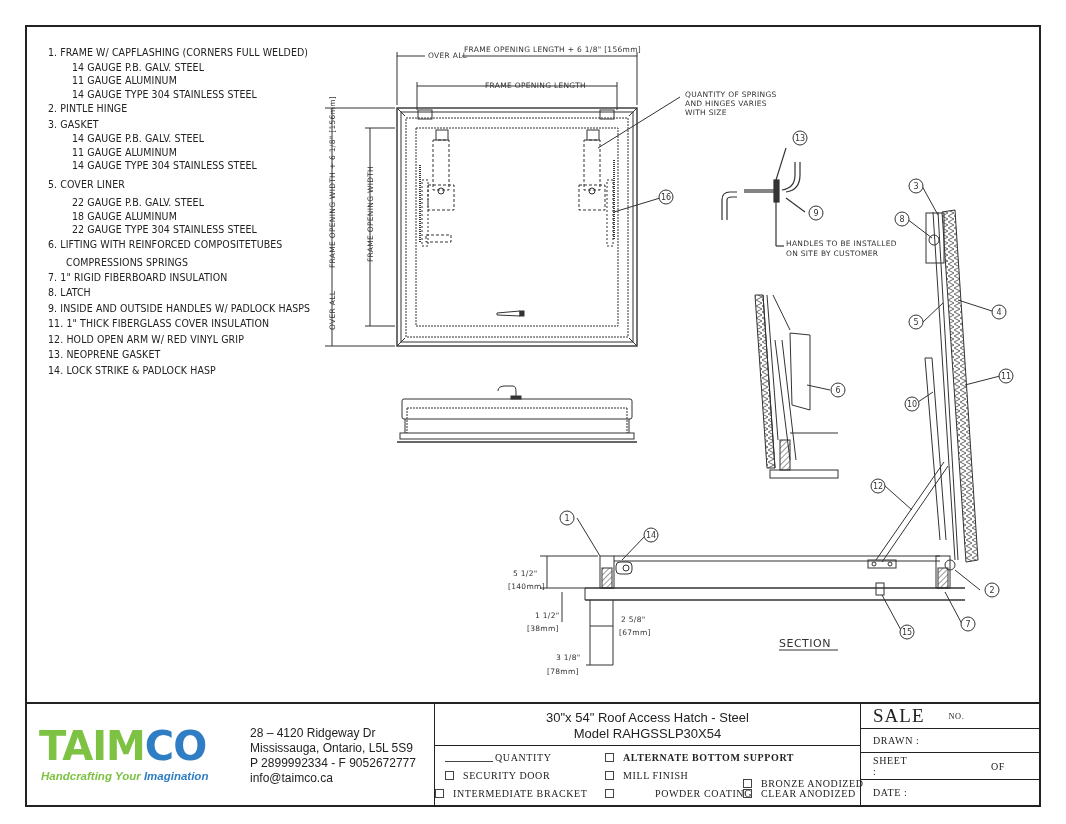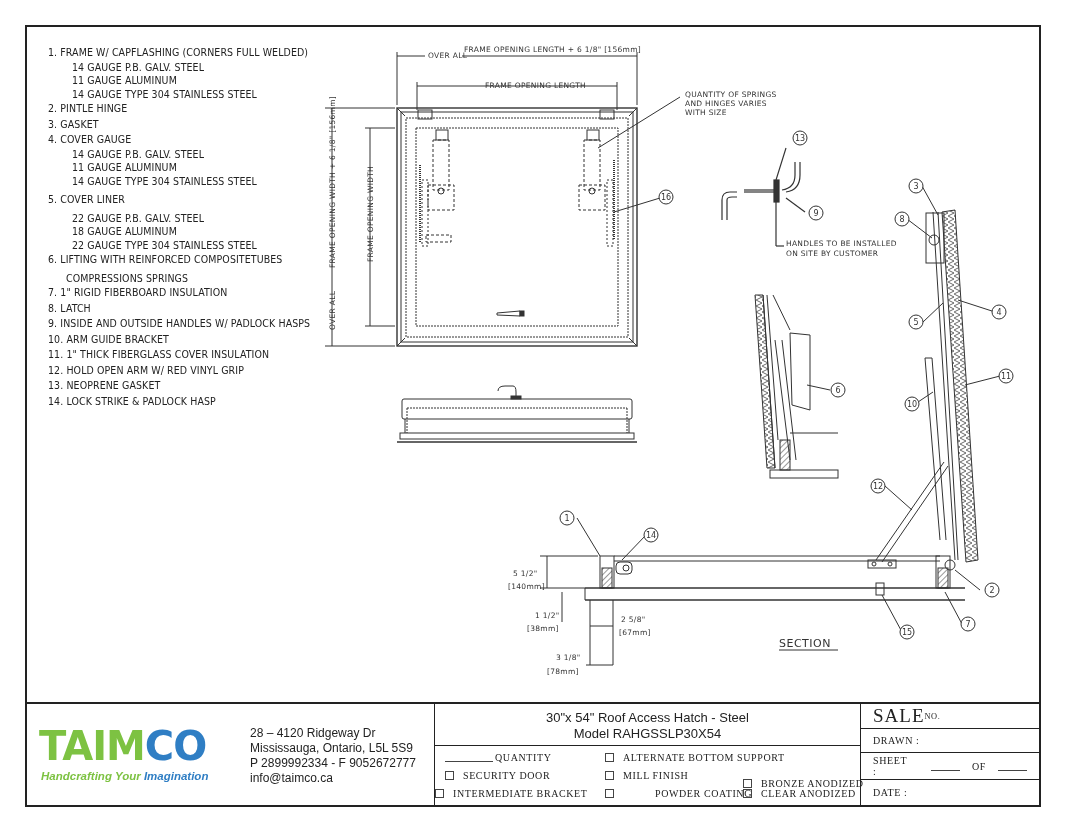--- a/index.html
+++ b/index.html
@@ -21,54 +21,52 @@
   .logo-tag .g{color:#7dc242;}
   .logo-tag .b{color:#2f7ec4;}
   .addr{position:absolute;left:225px;top:22px;font-family:"Liberation Sans",sans-serif;font-size:12px;line-height:15px;color:#222;}
   .tb-mid{position:absolute;left:410px;top:0;width:426px;height:103px;border-right:1px solid #222;box-sizing:border-box;}
   .tb-title{height:42px;border-bottom:1px solid #222;text-align:center;font-family:"Liberation Sans",sans-serif;font-size:13px;line-height:16px;padding-top:6px;box-sizing:border-box;}
   .opts{position:relative;font-family:"Liberation Serif",serif;font-size:10px;letter-spacing:0.6px;color:#222;}
   .opt{position:absolute;white-space:nowrap;display:flex;align-items:center;}
   .cb{display:inline-block;width:9px;height:9px;border:1px solid #444;margin-right:9px;box-sizing:border-box;}
   .qty-line{display:inline-block;width:48px;border-bottom:1px solid #444;margin-right:2px;height:8px;}
   .tb-right{position:absolute;left:836px;top:0;width:178px;height:103px;}
-  .tb-row{border-bottom:1px solid #222;box-sizing:border-box;font-family:"Liberation Serif",serif;font-size:10px;letter-spacing:0.6px;padding-left:12px;display:flex;align-items:center;}
+  .tb-row{border-bottom:1px solid #222;box-sizing:border-box;font-family:"Liberation Serif",serif;font-size:10px;letter-spacing:0.6px;padding-left:12px;display:flex;align-items:center;gap:24px;}
   .tb-row:last-child{border-bottom:none;}
   .sale{font-size:19px;letter-spacing:1px;}
   .blank{display:inline-block;width:40px;border-bottom:1px solid #444;height:8px;margin:0 12px 0 24px;}
 </style>
 </head>
 <body>
 
 <div class="sheet"></div>
 
 <div class="notes">
   <div class="item">1.  FRAME W/ CAPFLASHING (CORNERS FULL WELDED)</div>
   <div class="sub">14 GAUGE P.B. GALV. STEEL</div>
   <div class="sub">11 GAUGE ALUMINUM</div>
   <div class="sub">14 GAUGE TYPE 304 STAINLESS STEEL</div>
   <div class="item">2.  PINTLE HINGE</div>
   <div class="item">3.  GASKET</div>
-  <div class="item">4.  COVER GAUGE</div>
   <div class="sub">14 GAUGE P.B. GALV. STEEL</div>
   <div class="sub">11 GAUGE ALUMINUM</div>
   <div class="sub">14 GAUGE TYPE 304 STAINLESS STEEL</div>
   <div class="gap"></div>
   <div class="item">5.  COVER LINER</div>
   <div class="gap"></div>
   <div class="sub">22 GAUGE P.B. GALV. STEEL</div>
   <div class="sub">18 GAUGE ALUMINUM</div>
   <div class="sub">22 GAUGE TYPE 304 STAINLESS STEEL</div>
   <div class="item">6.  LIFTING WITH REINFORCED COMPOSITETUBES</div>
   <div class="gap"></div>
   <div class="sub" style="padding-left:18px">COMPRESSIONS SPRINGS</div>
   <div class="item">7.  1" RIGID FIBERBOARD INSULATION</div>
   <div class="item">8.  LATCH</div>
   <div class="item">9.  INSIDE AND OUTSIDE HANDLES W/ PADLOCK HASPS</div>
-  <div class="item">10. ARM GUIDE BRACKET</div>
   <div class="item">11. 1" THICK FIBERGLASS COVER INSULATION</div>
   <div class="item">12. HOLD OPEN ARM W/ RED VINYL GRIP</div>
   <div class="item">13. NEOPRENE GASKET</div>
   <div class="item">14. LOCK STRIKE &amp; PADLOCK HASP</div>
 </div>
 
 <svg class="drawing" width="1066" height="700" viewBox="0 0 1066 700">
   <defs>
     <pattern id="hatch" width="4" height="4" patternUnits="userSpaceOnUse" patternTransform="rotate(45)">
       <line x1="0" y1="0" x2="0" y2="4" stroke="#333" stroke-width="1"></line>
@@ -316,21 +314,21 @@
           <span>QUANTITY</span>
         </div>
       <div class="opt" style="left:10px;top:24px;">
           <span class="cb"></span>
           <span>SECURITY DOOR</span>
         </div>
       <div class="opt" style="left:0;top:42px;">
           <span class="cb"></span>
           <span>INTERMEDIATE BRACKET</span>
         </div>
-      <div class="opt" style="left:170px;top:6px;">
+      <div class="opt" style="left:170px;top:6px;font-weight:bold;">
           <span class="cb"></span>
           <span>ALTERNATE BOTTOM SUPPORT</span>
         </div>
       <div class="opt" style="left:170px;top:24px;">
           <span class="cb"></span>
           <span>MILL FINISH</span>
         </div>
       <div class="opt" style="left:170px;top:42px;gap:32px;">
           <span class="cb"></span>
           <span>POWDER COATING</span>

